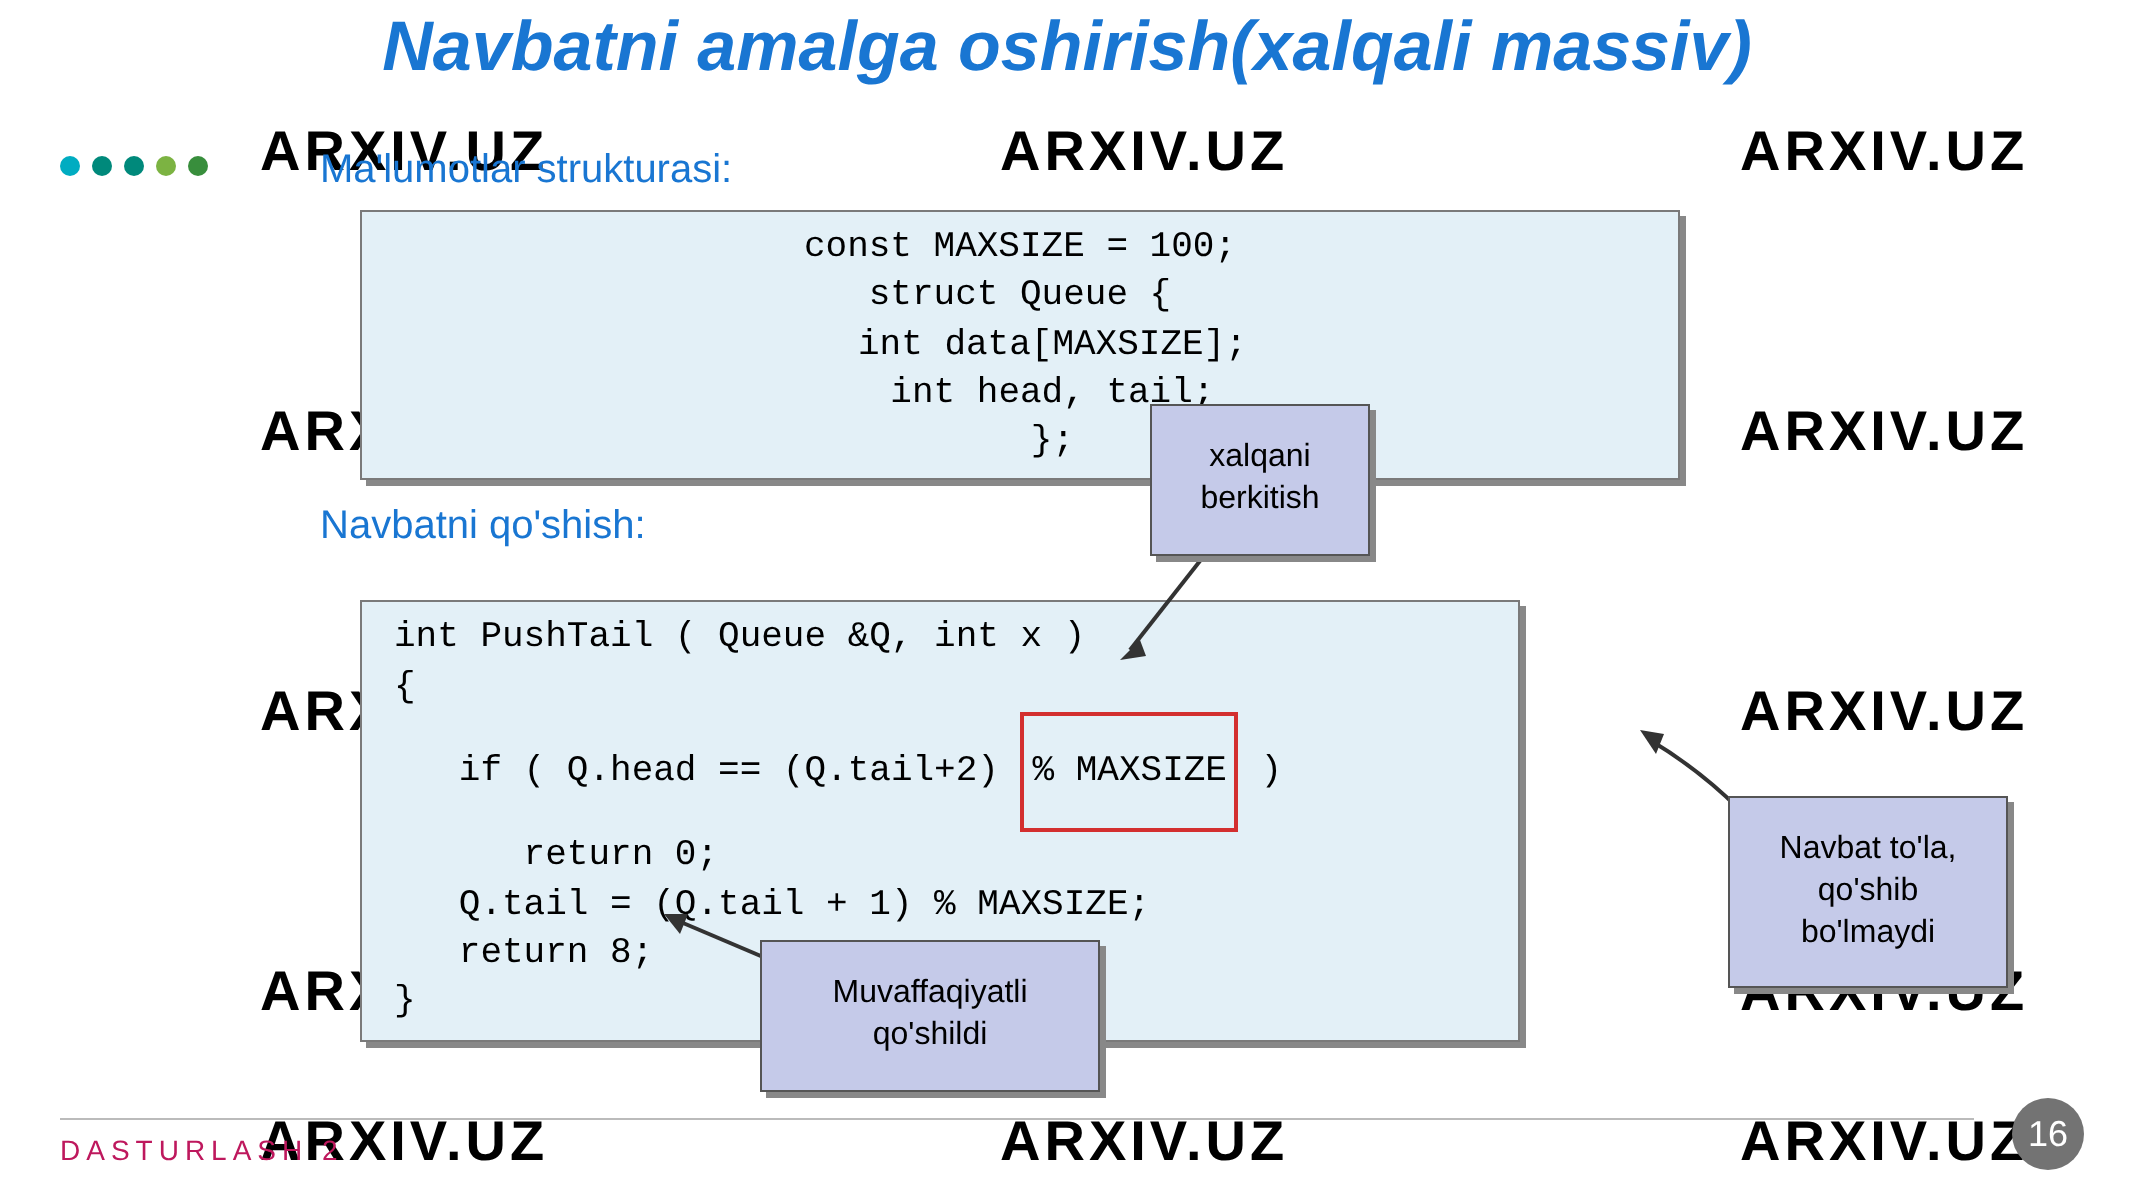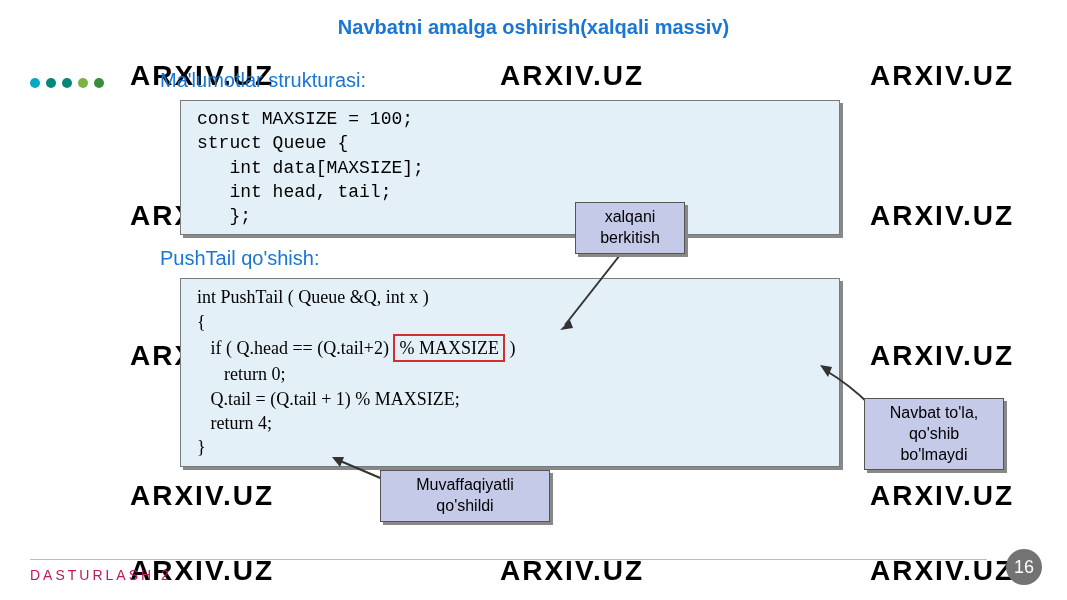--- a/index.html
+++ b/index.html
@@ -17,24 +17,25 @@
 font-size: 28px;
 font-weight: bold;
 letter-spacing: 2px;
 pointer-events: none;
 user-select: none;
 z-index: 0;
 }
 .content { position: relative; z-index: 1; }
 .title {
 color: #1976d2;
-font-size: 20px;
+font-size: 35px;
 font-weight: bold;
 text-align: center;
-padding-top: 16px;
+padding-top: 4px;
+font-style: italic;
 }
 .dots {
 position: absolute;
 left: 30px;
 top: 78px;
 display: flex;
 gap: 6px;
 }
 .dot {
 width: 10px;
@@ -59,37 +60,37 @@
 margin-left: 180px;
 padding: 6px 16px;
 font-family: 'Courier New', monospace;
 font-size: 18px;
 line-height: 1.35;
 position: relative;
 }
 .code-box-1 {
 width: 660px;
 margin-top: 8px;
+text-align: center;
 }
 .code-box-2 {
-width: 660px;
-margin-top: 8px;
-font-family: Liberation Serif, serif;
+width: 580px;
+margin-top: 25px;
 }
 .highlight-red {
 border: 2px solid #d32f2f;
-padding: 0 4px;
+padding: 16px 4px;
 display: inline-block;
 }
 .callout {
 position: absolute;
 background: #c5cae9;
 border: 1px solid #555;
 box-shadow: 3px 3px 0 #888;
-padding: 4px 12px;
+padding: 16px 12px;
 font-size: 16px;
 text-align: center;
 line-height: 1.3;
 z-index: 5;
 }
 .callout-1 { left: 575px; top: 202px; width: 110px; }
 .callout-2 { left: 864px; top: 398px; width: 140px; }
 .callout-3 { left: 380px; top: 470px; width: 170px; }
 .pointer-line {
 position: absolute;
@@ -164,29 +165,29 @@
   <div class="subtitle">Ma'lumotlar strukturasi:</div>
 
   <div class="code-box code-box-1">
     <div class="code-line">const MAXSIZE = 100;</div>
     <div class="code-line">struct Queue {</div>
     <div class="code-line">   int data[MAXSIZE];</div>
     <div class="code-line">   int head, tail;</div>
     <div class="code-line">   };</div>
   </div>
 
-  <div class="subtitle" style="margin-top:12px">PushTail qo'shish:</div>
+  <div class="subtitle" style="margin-top:12px">Navbatni qo'shish:</div>
 
   <div class="code-box code-box-2">
     <div class="code-line">int PushTail ( Queue &amp;Q, int x )</div>
     <div class="code-line">{</div>
     <div class="code-line"><span>   if ( Q.head == (Q.tail+2) </span><span class="highlight-red">% MAXSIZE</span><span> )</span></div>
     <div class="code-line">      return 0;</div>
     <div class="code-line">   Q.tail = (Q.tail + 1) % MAXSIZE;</div>
-    <div class="code-line">   return 4;</div>
+    <div class="code-line">   return 8;</div>
     <div class="code-line">}</div>
   </div>
 </div>
 
 <svg class="pointer-line" style="left:555px; top:250px; width:80px; height:80px;">
   <line x1="65" y1="5" x2="10" y2="75" stroke="#333" stroke-width="2"></line>
   <polygon points="5,80 15,70 18,78" fill="#333"></polygon>
 </svg>
 <div class="callout callout-1">
   <div>xalqani</div>

